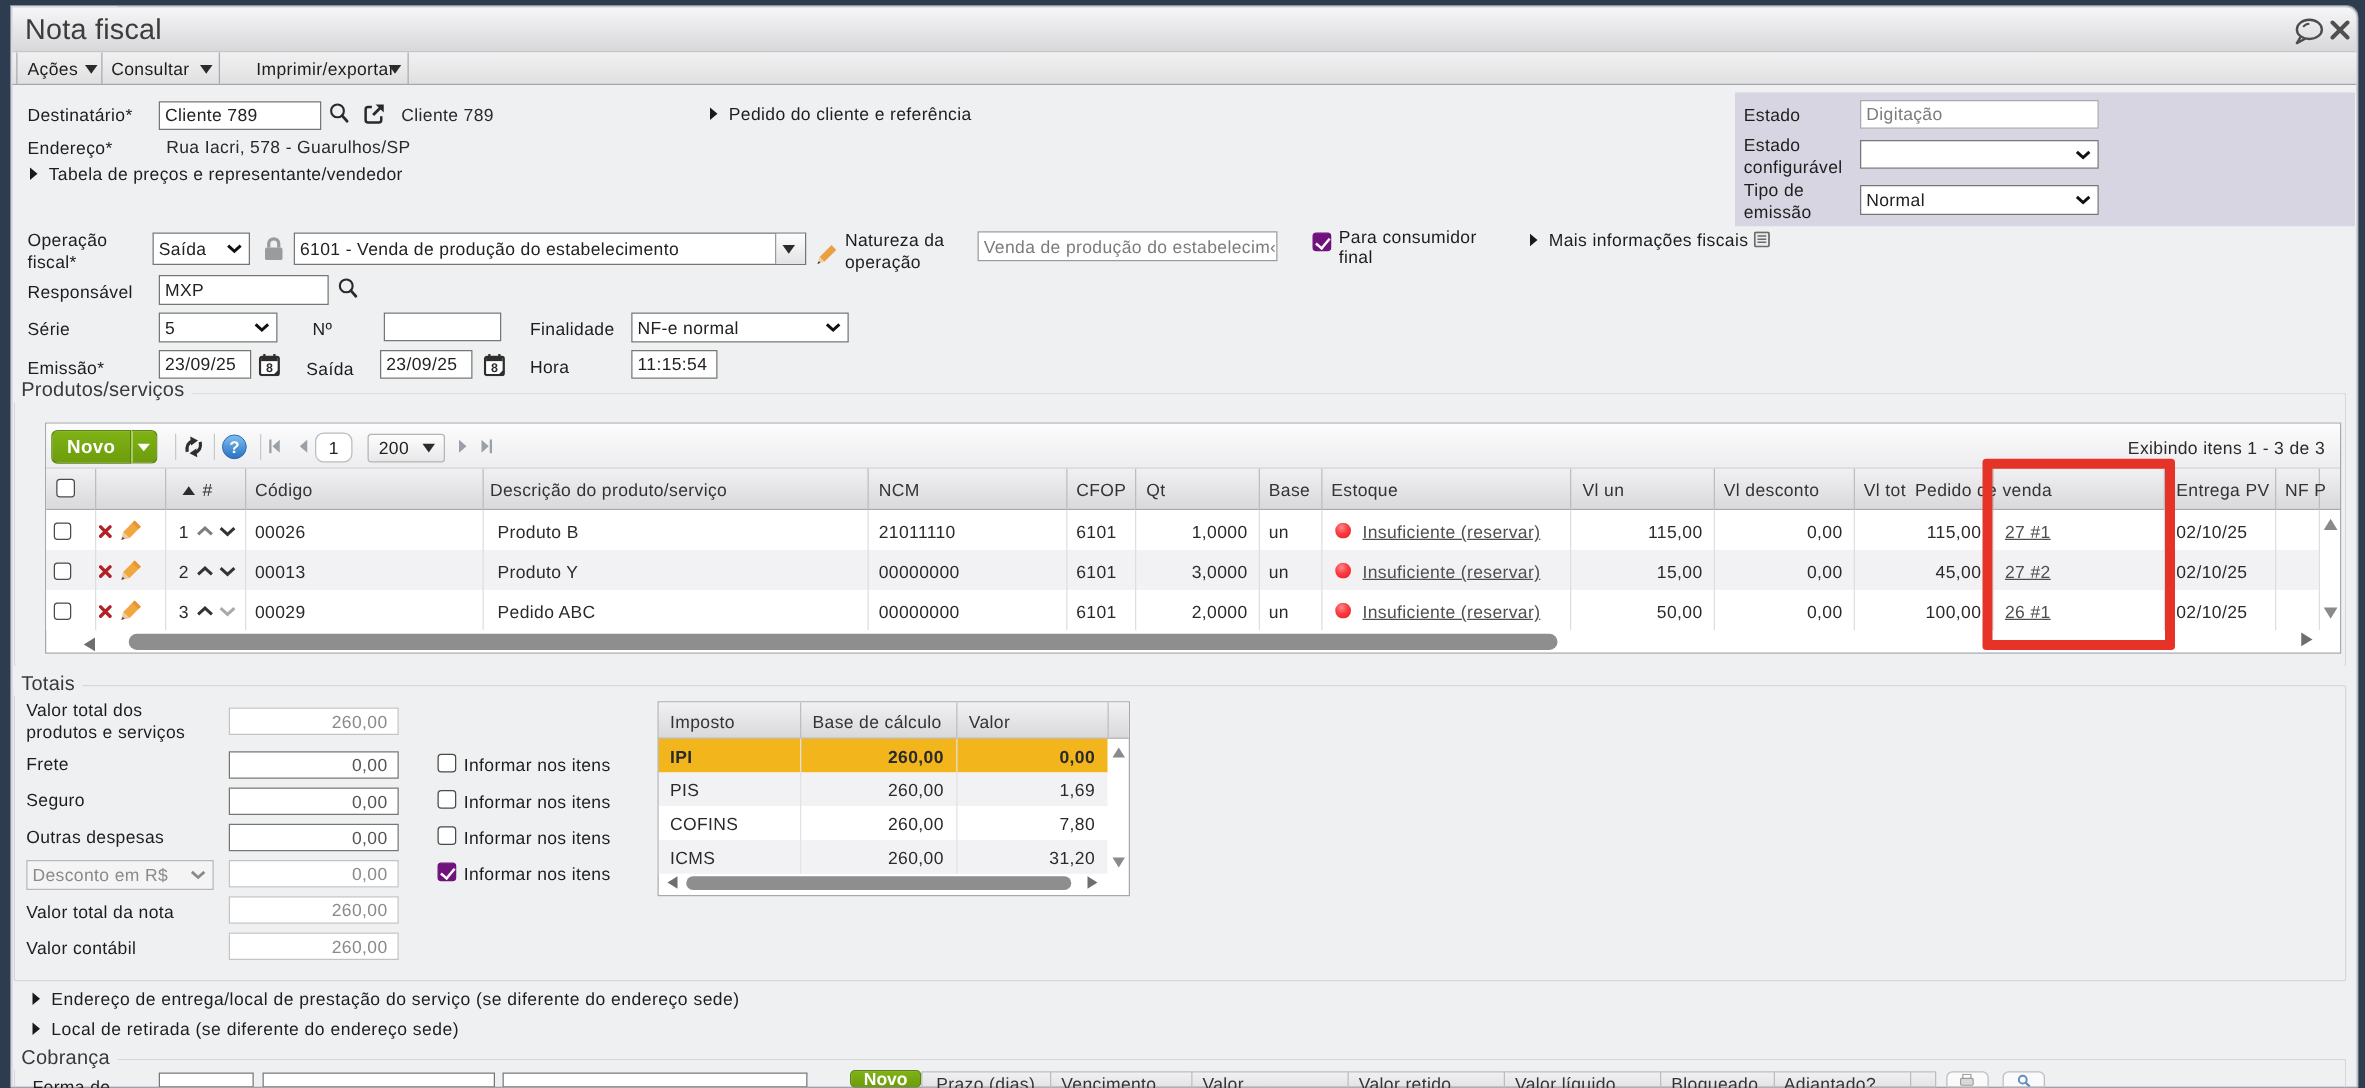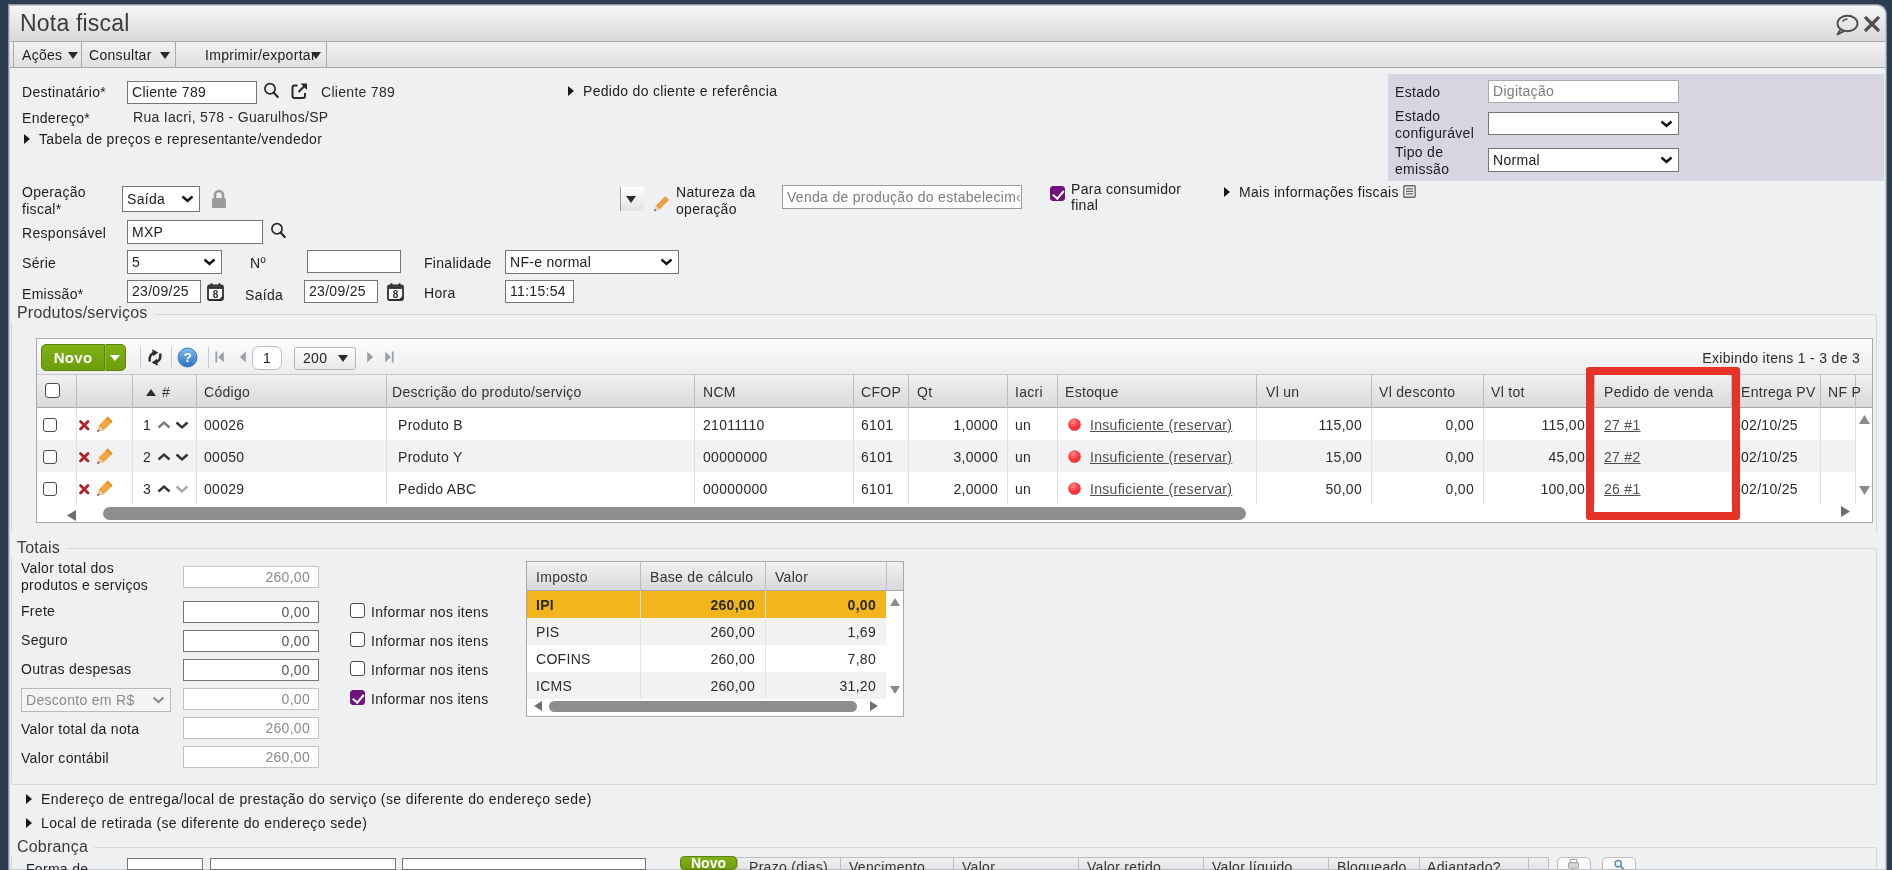--- a/index.html
+++ b/index.html
@@ -88,20 +88,21 @@
 
 <div class="lbl" style="left:22px; top:184px;">Operação</div>
 <div class="lbl" style="left:22px; top:201px;">fiscal*</div>
 <div class="sel" style="left:122px; top:186px; width:78px; height:26px;">Saída<svg width="13" height="8" viewBox="0 0 13 8">
         <path d="M1.5 1.5 L6.5 6 L11.5 1.5" fill="none" stroke="#111" stroke-width="2.4"></path>
       </svg></div>
 <svg class="abs" style="left:210px; top:189px;" width="18" height="20" viewBox="0 0 18 20">
       <rect x="2" y="9" width="14" height="10" rx="1.5" fill="#9b9b9b"></rect>
       <path d="M5 9 V6 a4 4 0 0 1 8 0 V9" fill="none" stroke="#9b9b9b" stroke-width="2.6"></path>
     </svg>
+<div class="inp" style="left:235px; top:186px; width:410px; height:26px; line-height:24px;">6101 - Venda de produção do estabelecimento</div>
 <div class="abs" style="left:620px; top:187px; width:24px; height:24px; background:linear-gradient(#fdfdfd,#e3e3e5); border-left:1px solid #9a9a9e;"></div>
 <div class="abs" style="left:626px; top:196px; width:0; height:0; border-top:7px solid #2b2b2b; border-left:5.5px solid transparent; border-right:5.5px solid transparent;"></div>
 <svg class="abs" style="left:651px; top:195px;" width="18" height="20" viewBox="0 0 18 20">
       <g transform="rotate(45 9 10)">
         <rect x="6.4" y="0" width="5.4" height="13.5" fill="#eb9f45"></rect>
         <path d="M6.4 13.5 L9.1 18.6 L11.8 13.5 Z" fill="#f1cda4"></path>
         <path d="M8.2 16.4 L9.1 18.6 L10 16.4 Z" fill="#222"></path>
       </g>
     </svg>
 <div class="lbl" style="left:676px; top:184px;">Natureza da</div>
@@ -220,26 +221,26 @@
 <div class="abs ghsep" style="left:1820px;"></div>
 <div class="abs ghsep" style="left:1855px;"></div>
 <div class="chk" style="left:45px; top:383px;"></div>
 <div class="abs" style="left:146px; top:389px; width:0; height:0; border-bottom:7px solid #2b2b2b; border-left:5px solid transparent; border-right:5px solid transparent;"></div>
 <div class="ghd" style="left:162px;">#</div>
 <div class="ghd" style="left:204px;">Código</div>
 <div class="ghd" style="left:392px;">Descrição do produto/serviço</div>
 <div class="ghd" style="left:703px;">NCM</div>
 <div class="ghd" style="left:861px;">CFOP</div>
 <div class="ghd" style="left:917px;">Qt</div>
-<div class="ghd" style="left:1015px;">Iacri</div>
+<div class="ghd" style="left:1015px;">Base</div>
 <div class="ghd" style="left:1065px;">Estoque</div>
 <div class="ghd" style="left:1266px;">Vl un</div>
 <div class="ghd" style="left:1379px;">Vl desconto</div>
 <div class="ghd" style="left:1491px;">Vl tot</div>
-<div class="ghd" style="left:1604px;">Pedido de venda</div>
+<div class="ghd" style="left:1532px;">Pedido de venda</div>
 <div class="ghd" style="left:1741px;">Entrega PV</div>
 <div class="ghd" style="left:1828px;">NF P</div>
 
 <div class="abs" style="left:37px; top:408px; width:1818px; height:32px; background:#fff;"></div>
 <div class="abs" style="left:37px; top:440px; width:1818px; height:32px; background:#f2f2f4;"></div>
 <div class="abs" style="left:37px; top:472px; width:1818px; height:32px; background:#fff;"></div>
 
 <div class="abs gbsep" style="left:76px;"></div>
 <div class="abs gbsep" style="left:132px;"></div>
 <div class="abs gbsep" style="left:196px;"></div>
@@ -301,21 +302,21 @@
 <svg class="pen" style="left:96px; top:446px;">
       <use href="#pencil"></use>
     </svg>
 <div class="gcell" style="left:143px; top:449px;">2</div>
 <svg class="chev" style="left:157px; top:452px;">
       <path d="M1.5 7.5 L7 2.5 L12.5 7.5" fill="none" stroke="#333" stroke-width="2.4"></path>
     </svg>
 <svg class="chev" style="left:175px; top:452px;">
       <path d="M1.5 2.5 L7 7.5 L12.5 2.5" fill="none" stroke="#333" stroke-width="2.4"></path>
     </svg>
-<div class="gcell" style="left:204px; top:449px;">00050</div>
+<div class="gcell" style="left:204px; top:449px;">00013</div>
 <div class="gcell" style="left:398px; top:449px;">Produto Y</div>
 <div class="gcell" style="left:703px; top:449px;">00000000</div>
 <div class="gcell" style="left:861px; top:449px;">6101</div>
 <div class="gcell r" style="left:908px; top:449px; width:90px;">3,0000</div>
 <div class="gcell" style="left:1015px; top:449px;">un</div>
 <svg class="abs" style="left:1068px; top:450px;" width="13" height="13" viewBox="0 0 13 13">
       <circle cx="6.5" cy="6.5" r="6.3" fill="url(#rd)"></circle>
     </svg>
 <div class="gcell lk" style="left:1090px; top:449px;">Insuficiente (reservar)</div>
 <div class="gcell r" style="left:1256px; top:449px; width:106px;">15,00</div>

